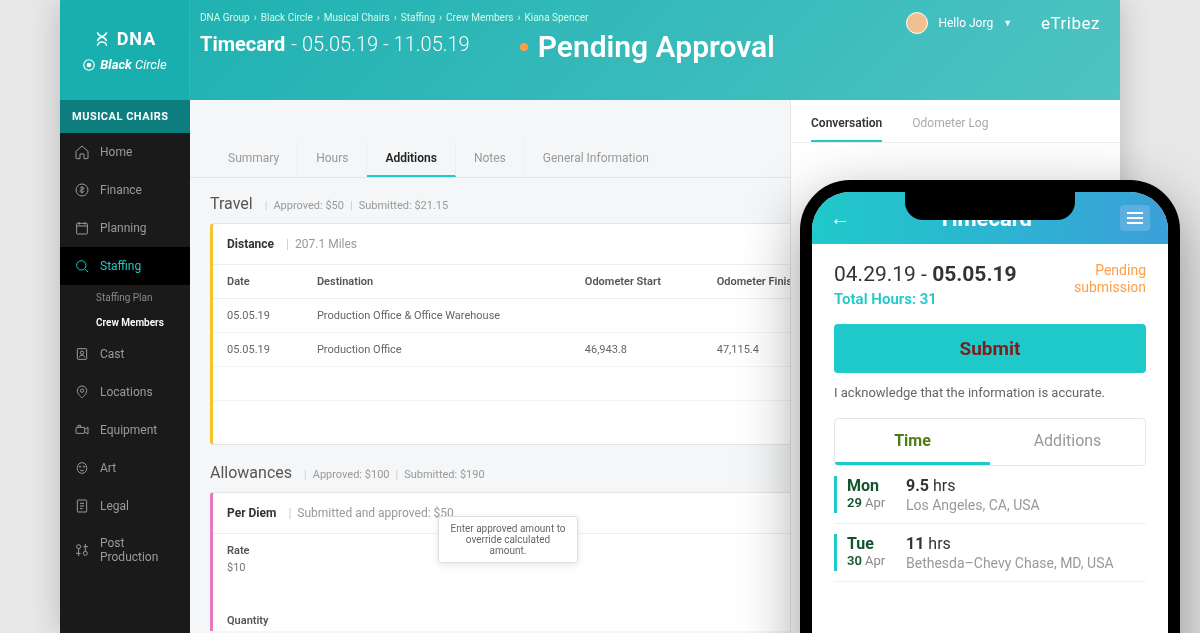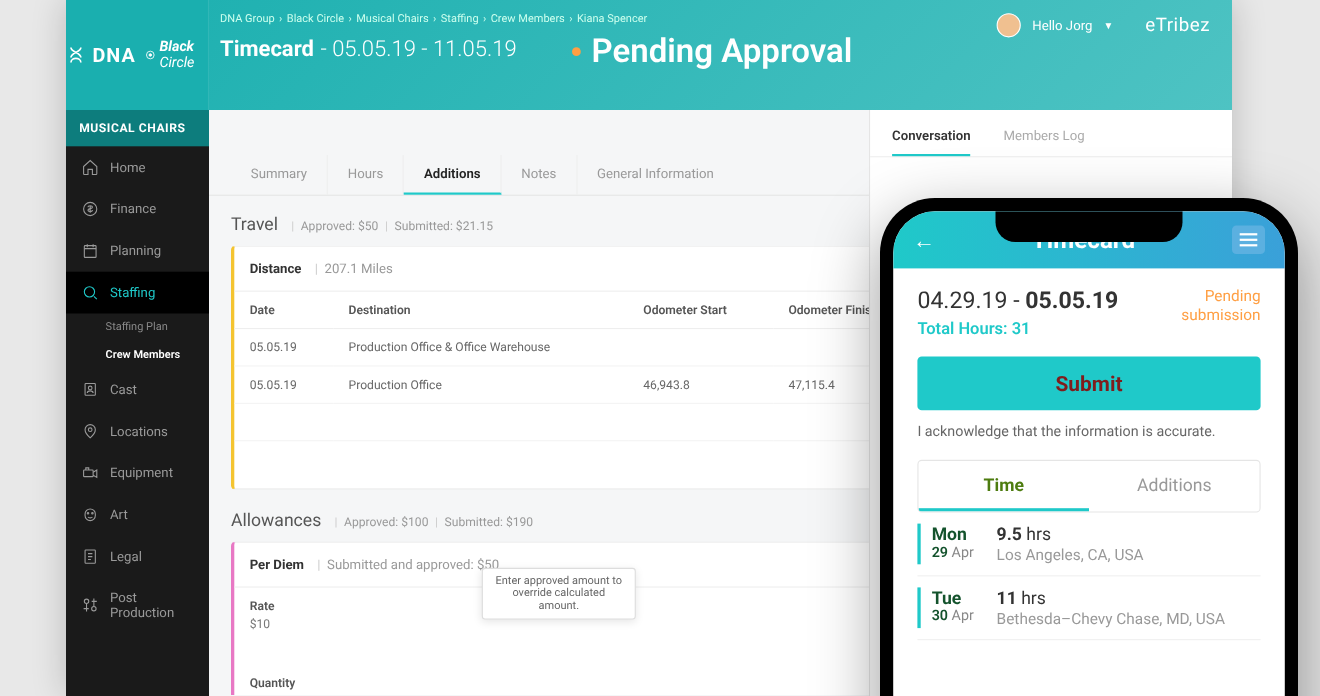--- a/index.html
+++ b/index.html
@@ -16,21 +16,21 @@
 .title-row h1 { color: #fff; font-size: 20px; font-weight: 700; }
 .title-row .daterange { color: #fff; font-size: 20px; font-weight: 300; margin-left: 6px; }
 .status-pill { margin-left: 50px; color: #fff; font-size: 30px; font-weight: 600; display: flex; align-items: center; }
 .status-dot { width: 8px; height: 8px; background: #ff9f43; border-radius: 50%; margin-right: 10px; }
 .user-area { position: absolute; right: 20px; top: 12px; display: flex; align-items: center; gap: 10px; color: #fff; font-size: 12px; }
 .avatar { width: 22px; height: 22px; border-radius: 50%; background: #f0c090; border: 1px solid #fff; }
 .etribez { font-size: 17px; font-weight: 400; margin-left: 19px; letter-spacing: 0.5px; }
 .chev-d { font-size: 9px; }
 
 
-.logo-panel { position: absolute; left: 0; top: 0; width: 130px; height: 100px; background: #1aafaf; display: flex; flex-direction: row; align-items: center; justify-content: center; gap: 8px; border-right: 1px solid rgba(255,255,255,0.1); }
+.logo-panel { position: absolute; left: 0; top: 0; width: 130px; height: 100px; background: #1aafaf; display: flex; flex-direction: column; align-items: center; justify-content: center; gap: 8px; border-right: 1px solid rgba(255,255,255,0.1); }
 .logo-dna { color: #fff; font-weight: 700; font-size: 18px; letter-spacing: 1px; display: flex; align-items: center; gap: 6px; }
 .logo-icon { width: 18px; height: 18px; }
 .logo-bc { color: #fff; font-size: 13px; display: flex; align-items: center; gap: 4px; }
 
 
 .sidebar { position: absolute; left: 0; top: 100px; width: 130px; bottom: 0; background: #1a1a1a; }
 .sidebar-project { background: #0d7d7d; color: #fff; font-size: 11px; font-weight: 700; padding: 10px 12px; letter-spacing: 0.5px; }
 .nav-item { display: flex; align-items: center; gap: 10px; padding: 11px 14px; color: #9a9a9a; font-size: 12px; cursor: pointer; }
 .nav-item.active { background: #000; color: #1fc9c9; }
 .nav-item .ico { width: 16px; height: 16px; flex-shrink: 0; }
@@ -351,21 +351,21 @@
           <div class="collapse">⌃</div>
         </div>
 
       </div>
     </div>
   </div>
 
   <div class="rightpanel">
     <div class="rp-tabs" id="rptabs">
         <div class="rp-tab active">Conversation</div>
-        <div class="rp-tab">Members Log</div>
+        <div class="rp-tab">Odometer Log</div>
       </div>
   </div>
 </div>
 
 <div class="phone">
   <div class="phone-screen">
     <div class="notch"></div>
     <div class="phone-header">
       <span class="ph-back">←</span>
       <span class="ph-title">Timecard</span>

